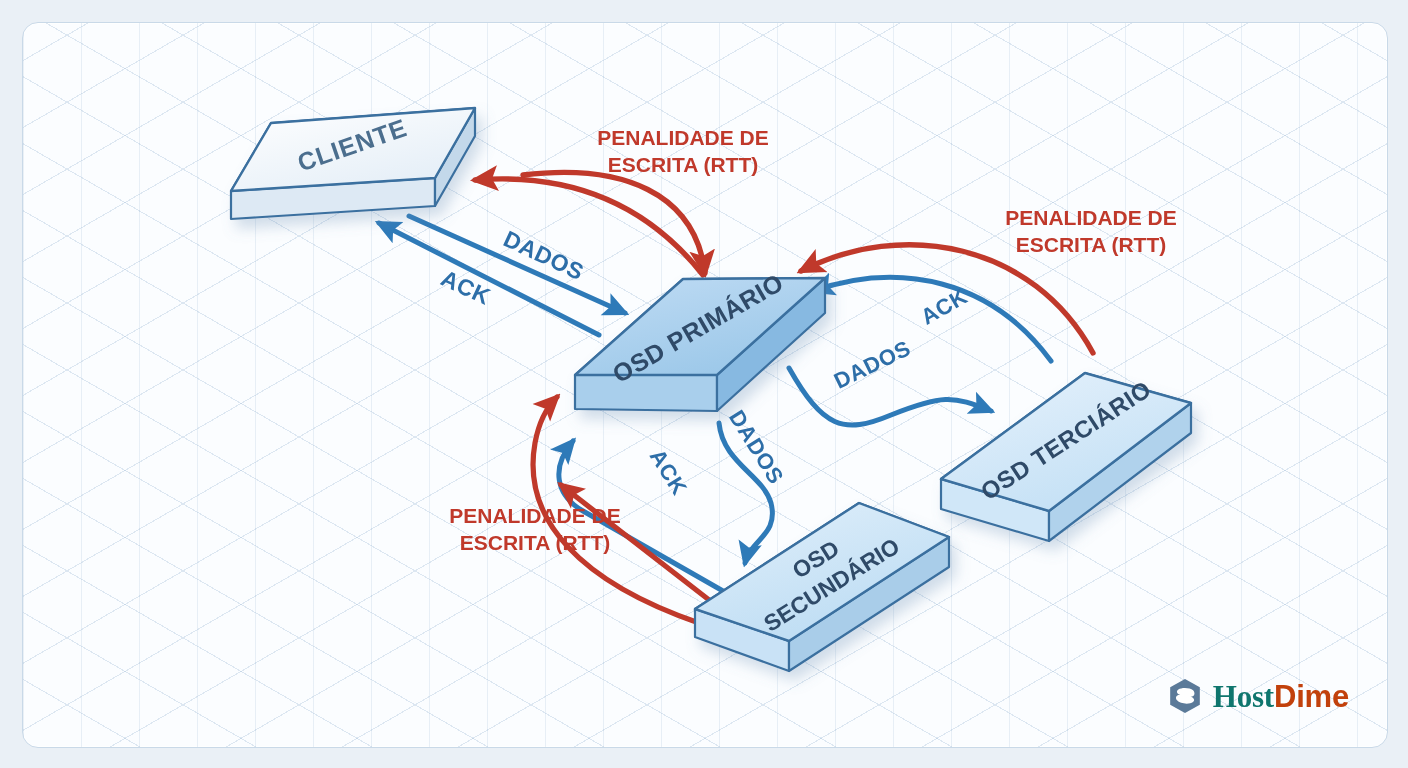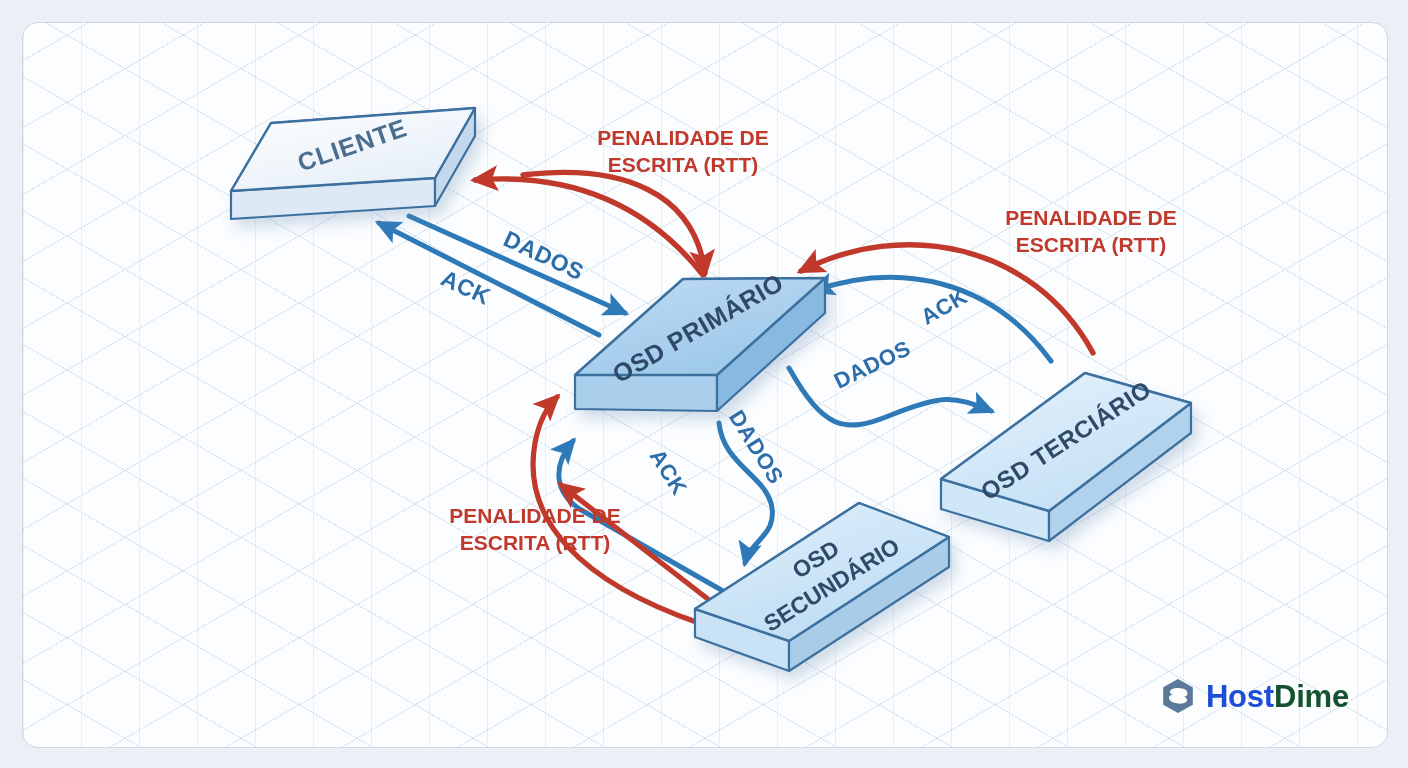--- a/index.html
+++ b/index.html
@@ -34,22 +34,22 @@
 
   
   #logo{
     position:absolute;right:38px;bottom:32px;
     display:flex;align-items:center;gap:9px;
   }
   #logo .wordmark{
     font-size:31px;font-weight:bold;letter-spacing:-.2px;line-height:1;
     font-family:"Liberation Sans","DejaVu Sans",sans-serif;
   }
-  #logo .host{color:#1d4ed8;}
-  #logo .dime{color:#14532d;}
+  #logo .host{color:#0f766e;font-family:Liberation Serif, serif;}
+  #logo .dime{color:#c2410c;}
 </style>
 </head>
 <body>
 
 <div id="stage">
   <div id="card">
     <div id="grid"></div>
 
     <svg id="svg" viewBox="0 0 1364 724" xmlns="http://www.w3.org/2000/svg">
       <defs>

